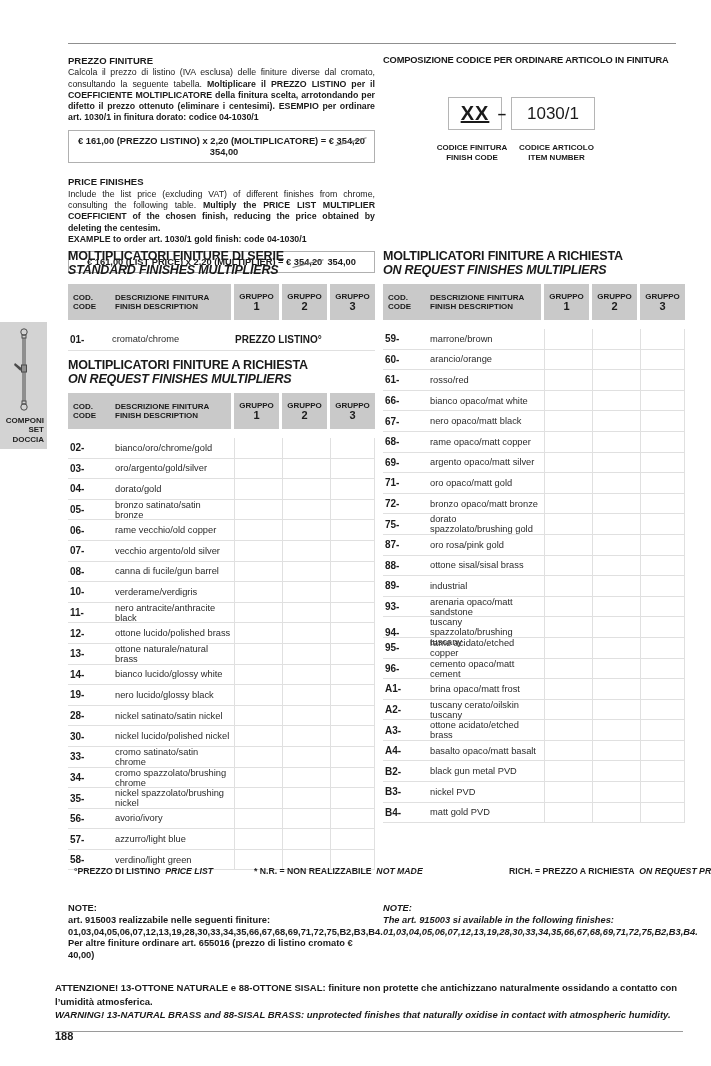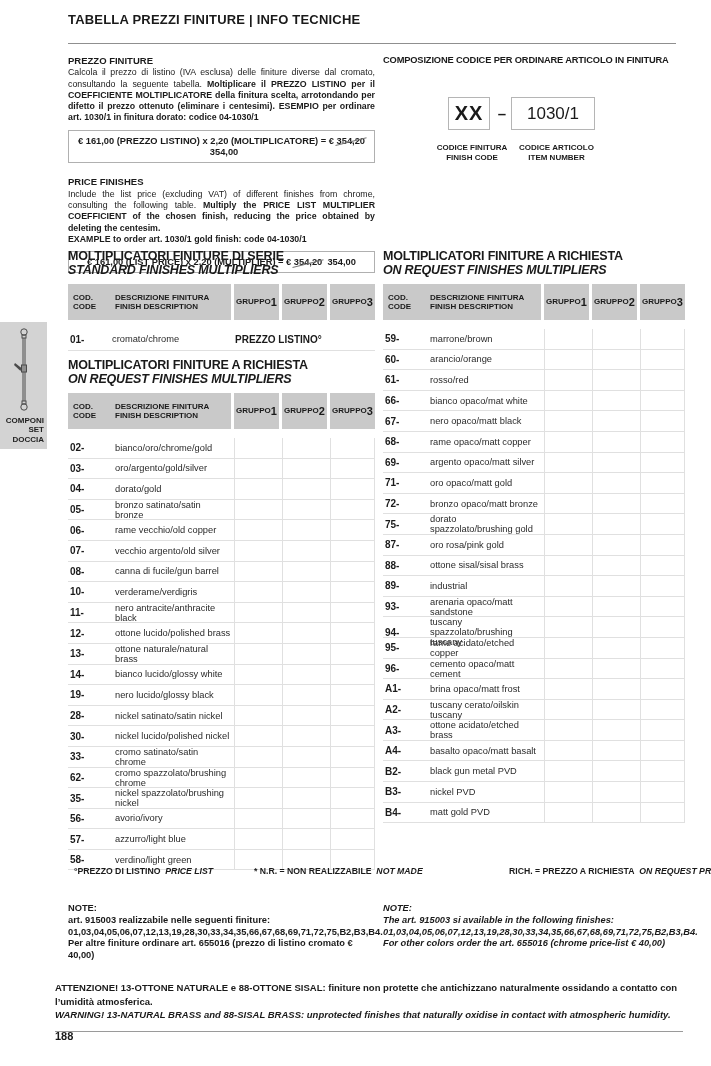--- a/index.html
+++ b/index.html
@@ -26,36 +26,36 @@
   .para { text-align:justify; }
   .para .b { font-weight:bold; }
   .ex-box { border:1px solid #b0b0b0; margin-top:6px; padding:5px 2px 4px; text-align:center; font-weight:bold; font-size:9.3px; }
   .struck { position:relative; display:inline-block; }
   .struck::after { content:""; position:absolute; left:-2px; right:-2px; top:48%; height:1px; background:#777; transform:rotate(-14deg); }
   .en-block { margin-top:13px; }
   
   .comp-head { font-size:9.3px; font-weight:bold; letter-spacing:-0.15px; white-space:nowrap; }
   .comp-row { position:relative; height:34px; margin-top:31px; }
   .comp-box { position:absolute; border:1px solid #b5b5b5; height:33px; display:flex; align-items:center; justify-content:center; background:#fff; }
-  .box-xx   { left:65px; width:42px; font-size:20px; font-weight:bold; letter-spacing:1px; }
+  .box-xx   { left:65px; width:54px; font-size:20px; font-weight:bold; letter-spacing:1px;text-decoration:underline; }
   .comp-dash{ position:absolute; left:111px; width:16px; height:33px; display:flex; align-items:center; justify-content:center; font-size:15px; font-weight:bold; }
   .box-item { left:128px; width:84px; font-size:17px; }
   .comp-labels { position:relative; height:24px; margin-top:12px; }
   .comp-label { position:absolute; text-align:center; font-size:8px; font-weight:bold; line-height:9.5px; }
   .comp-label.l1 { left:34px; width:110px; }
   .comp-label.l2 { left:116px; width:115px; }
   
   .section { position:absolute; }
   .sec-std  { left:68px; top:249px; width:307px; }
   .sec-reql { left:68px; top:358px; width:307px; }
   .sec-reqr { left:383px; top:249px; width:302px; }
   .sec-title    { font-size:12.5px; font-weight:bold; line-height:14px; letter-spacing:-0.2px; }
   .sec-title-en { font-size:12.5px; font-weight:bold; font-style:italic; line-height:14px; letter-spacing:-0.2px; }
   .thead { display:grid; grid-template-columns:44px 1fr 45px 45px 45px; gap:3px; height:36px; margin-top:7px; }
-  .hbox { background:var(--header-bg,#c9c9c9); display:flex; flex-direction:row; align-items:center; justify-content:center; font-size:8px; font-weight:bold; line-height:9.5px; text-align:center; }
+  .hbox { background:var(--header-bg,#c9c9c9); display:flex; flex-direction:column; align-items:center; justify-content:center; font-size:8px; font-weight:bold; line-height:9.5px; text-align:center; }
   .hbox-left { grid-column:1/3; background:var(--header-bg,#c9c9c9); display:grid; grid-template-columns:42px 1fr; align-items:center; padding-left:5px; }
   .hcell { font-size:8px; font-weight:bold; line-height:9.5px; }
   .gnum { font-size:11px; line-height:11px; }
   .tbody { margin-top:9px; }
   .trow { display:grid; grid-template-columns:44px 1fr 45px 45px 45px; gap:3px; height:20.6px; align-items:center; border-bottom:1px solid var(--line,#e0e0e0); }
   .tcode { font-size:10px; font-weight:bold; padding-left:2px; }
   .tdesc { font-size:9.3px; color:#2a2a2a; }
   .tcell { height:100%; border-left:1px solid var(--line,#e0e0e0); }
   .tcell.last { border-right:1px solid var(--line,#e0e0e0); }
   .std-row { display:grid; grid-template-columns:44px 1fr 140px; height:23px; align-items:center; border-bottom:1px solid var(--line,#e0e0e0); margin-top:8px; }
@@ -74,21 +74,20 @@
   .warning .en { font-style:italic; }
   
   .pagenum { position:absolute; left:55px; top:1030px; font-size:11px; font-weight:bold; }
 </style>
 </head>
 <body>
 
 <div id="page">
 
   <div class="header">
-    <div class="t-left">TABELLA PREZZI FINITURE | INFO TECNICHE</div>
   </div>
   <div class="header-rule"></div>
 
   <div class="sidebar">
     <svg width="26" height="86" viewBox="0 0 26 86">
       <g fill="none" stroke="#4a4a4a" stroke-width="1">
         <circle cx="13" cy="5" r="3.2"></circle>
         <rect x="11" y="8" width="4" height="3"></rect>
         <line x1="12" y1="11" x2="12" y2="74"></line>
         <line x1="14" y1="11" x2="14" y2="74"></line>
@@ -315,21 +314,21 @@
           <span class="tcell last"></span>
         </div>
         <div class="trow">
           <span class="tcode">33-</span>
           <span class="tdesc">cromo satinato/satin chrome</span>
           <span class="tcell"></span>
           <span class="tcell"></span>
           <span class="tcell last"></span>
         </div>
         <div class="trow">
-          <span class="tcode">62-</span>
+          <span class="tcode">34-</span>
           <span class="tdesc">cromo spazzolato/brushing chrome</span>
           <span class="tcell"></span>
           <span class="tcell"></span>
           <span class="tcell last"></span>
         </div>
         <div class="trow">
           <span class="tcode">35-</span>
           <span class="tdesc">nickel spazzolato/brushing nickel</span>
           <span class="tcell"></span>
           <span class="tcell"></span>
@@ -567,21 +566,20 @@
   <div class="note note-it">
     <div>NOTE:</div>
     <div>art. 915003 realizzabile nelle seguenti finiture:</div>
     <div>01,03,04,05,06,07,12,13,19,28,30,33,34,35,66,67,68,69,71,72,75,B2,B3,B4.</div>
     <div>Per altre finiture ordinare art. 655016 (prezzo di listino cromato € 40,00)</div>
   </div>
   <div class="note note-en">
     <div>NOTE:</div>
     <div>The art. 915003 si available in the following finishes:</div>
     <div>01,03,04,05,06,07,12,13,19,28,30,33,34,35,66,67,68,69,71,72,75,B2,B3,B4.</div>
-    <div>For other colors order the art. 655016 (chrome price-list € 40,00)</div>
   </div>
 
   <div class="warning">
     <div class="it">ATTENZIONE! 13-OTTONE NATURALE e 88-OTTONE SISAL: finiture non protette che antichizzano naturalmente ossidando a contatto con l’umidità atmosferica.</div>
     <div class="en">WARNING! 13-NATURAL BRASS and 88-SISAL BRASS: unprotected finishes that naturally oxidise in contact with atmospheric humidity.</div>
   </div>
 
   <div class="pagenum">188</div>
 
 </div>

